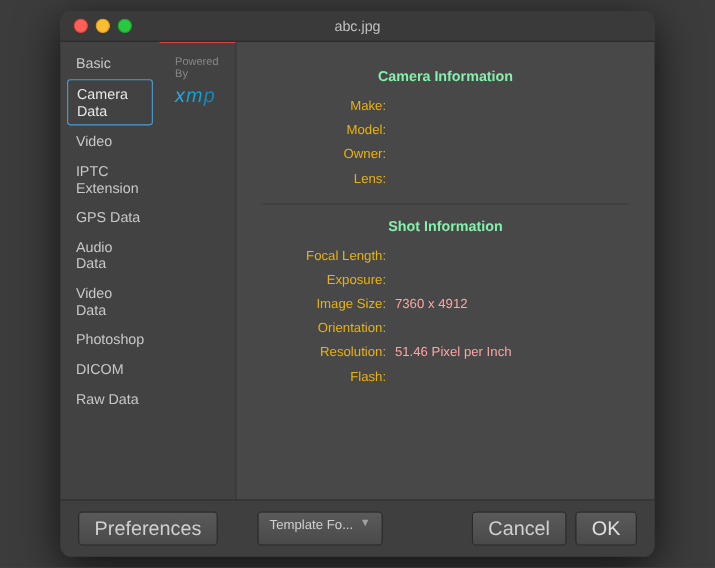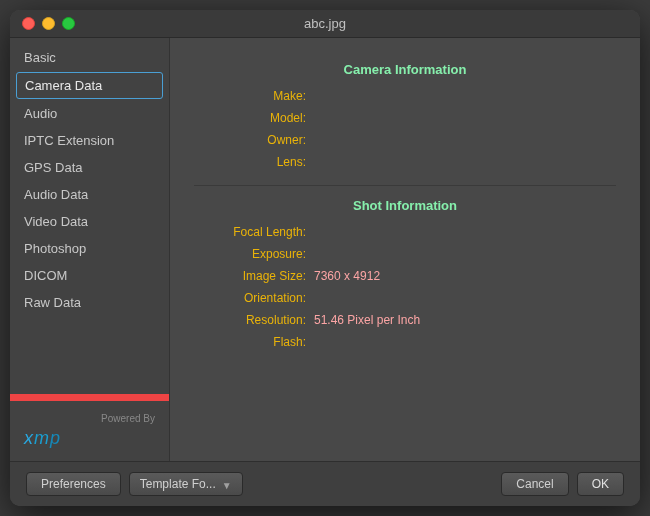--- a/index.html
+++ b/index.html
@@ -6,21 +6,21 @@
     body {
       background: #3c3c3c;
       width: 650px;
       height: 516px;
       display: flex;
       align-items: center;
       justify-content: center;
       font-family: -apple-system, BlinkMacSystemFont, "Helvetica Neue", Arial, sans-serif;
     }
     .window {
-      width: 630px;
+      width: 540px;
       height: 496px;
       background: #484848;
       border-radius: 10px;
       overflow: hidden;
       display: flex;
       flex-direction: column;
       box-shadow: 0 10px 40px rgba(0,0,0,0.7);
     }
     .titlebar {
       background: #3a3a3a;
@@ -54,21 +54,21 @@
     .content-area {
       display: flex;
       flex: 1;
       overflow: hidden;
     }
     .sidebar {
       width: 160px;
       background: #424242;
       border-right: 1px solid #333;
       display: flex;
-      flex-direction: column;
+      flex-direction: row;
       flex-shrink: 0;
     }
     .sidebar-items {
       flex: 1;
       padding: 6px 0;
     }
     .sidebar-item {
       padding: 6px 14px;
       color: #c8c8c8;
       font-size: 13px;
@@ -77,22 +77,21 @@
     .sidebar-item.active {
       background: transparent;
       border: 1.5px solid #4a9fd4;
       border-radius: 3px;
       color: #e8e8e8;
       margin: 1px 6px;
       padding: 5px 8px;
     }
     .sidebar-footer {
       padding: 12px 14px;
-      border-top: 7px solid #ef4444;
-      text-align: right;
+      border-top: 1px solid #ef4444;
     }
     .powered-by {
       color: #888;
       font-size: 10px;
       margin-bottom: 4px;
     }
     .xmp-logo {
       display: flex;
       align-items: center;
     }
@@ -162,42 +161,43 @@
     }
     .footer-right {
       display: flex;
       gap: 8px;
     }
     .btn {
       background: linear-gradient(to bottom, #5a5a5a, #4a4a4a);
       border: 1px solid #2a2a2a;
       border-radius: 4px;
       color: #d0d0d0;
-      font-size: 12px;
+      font-size: 18px;
       padding: 4px 14px;
       cursor: pointer;
       display: flex;
       align-items: center;
       gap: 4px;
     }
     .btn.primary {
       background: linear-gradient(to bottom, #5a5a5a, #4a4a4a);
       color: #e0e0e0;
     }
     .dropdown-btn {
       background: linear-gradient(to bottom, #5a5a5a, #4a4a4a);
       border: 1px solid #2a2a2a;
       border-radius: 4px;
       color: #d0d0d0;
       font-size: 12px;
       padding: 4px 10px;
       cursor: pointer;
       display: flex;
-      align-items: flex-end;
+      align-items: flex-start;
       gap: 6px;
+      margin-left: 28px;
     }
     .chevron {
       font-size: 10px;
       color: #a0a0a0;
     }
   </style>
 </head>
 <body>
 
 <div class="window">
@@ -215,21 +215,21 @@
 
     <div class="sidebar">
       <div class="sidebar-items">
         <div class="sidebar-item">
           <span>Basic</span>
         </div>
         <div class="sidebar-item active">
           <span>Camera Data</span>
         </div>
         <div class="sidebar-item">
-          <span>Audio</span>
+          <span>Video</span>
         </div>
         <div class="sidebar-item">
           <span>IPTC Extension</span>
         </div>
         <div class="sidebar-item">
           <span>GPS Data</span>
         </div>
         <div class="sidebar-item">
           <span>Audio Data</span>
         </div>

